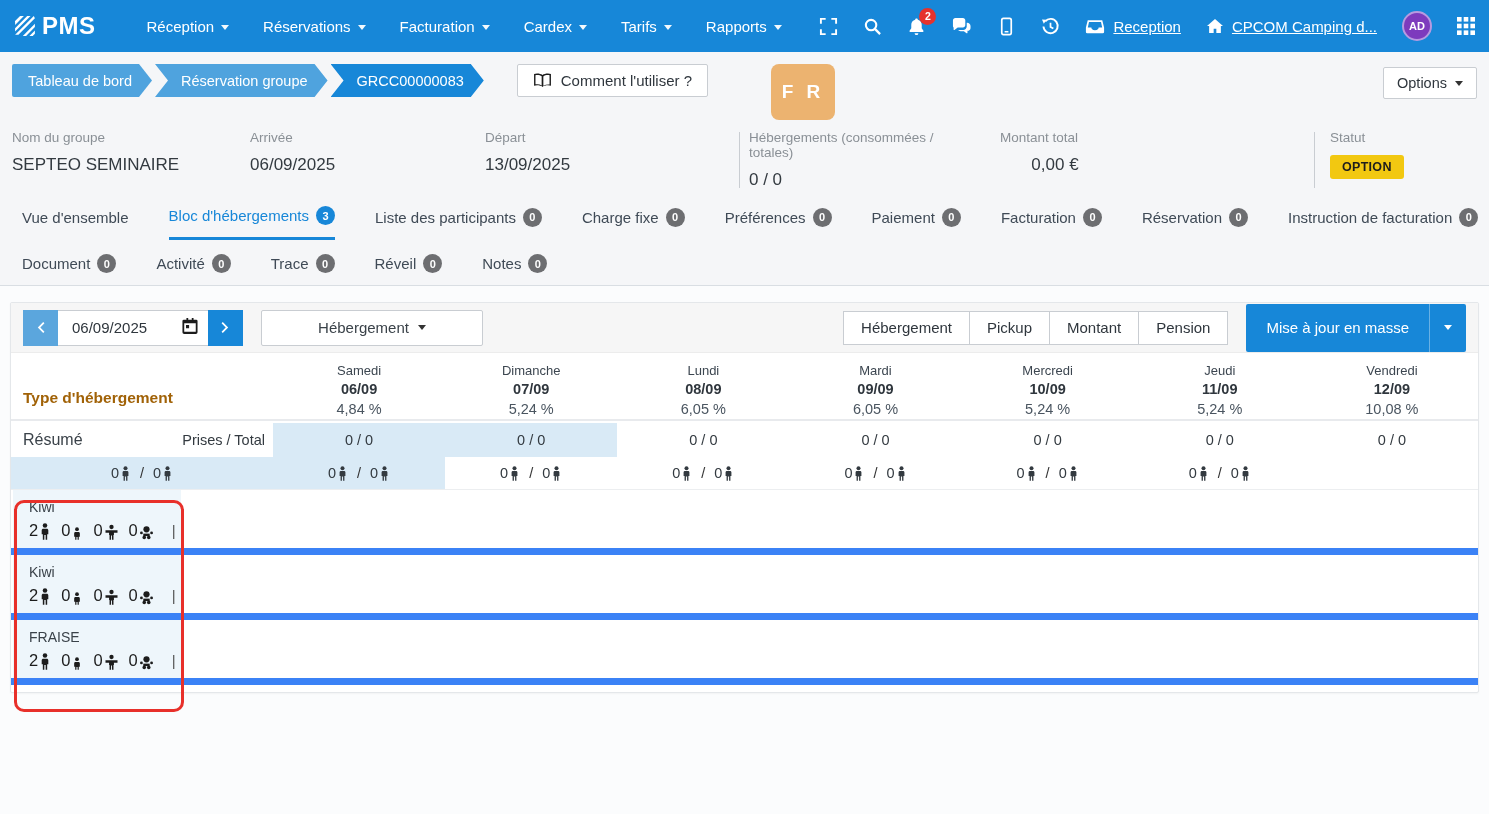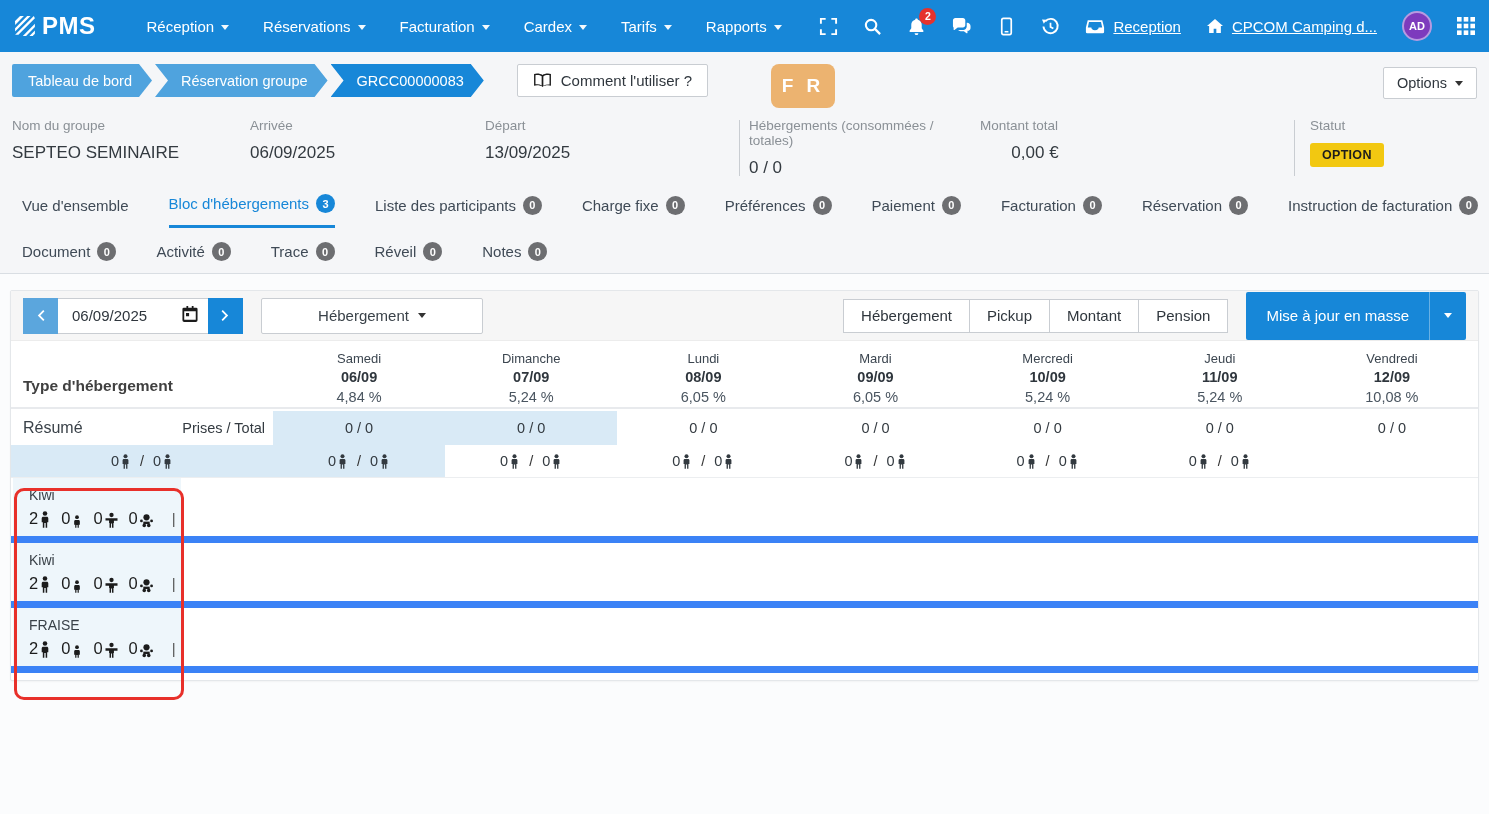--- a/index.html
+++ b/index.html
@@ -21,33 +21,33 @@
 
   
   .page-head { background:#f5f6f8; padding:12px 12px 0 12px; border-bottom:1px solid #d9dee3; }
   .crumb-row { display:flex; align-items:flex-start; }
   .breadcrumb { display:flex; }
   .crumb { height:33px; display:flex; align-items:center; color:#fff; font-size:14.5px; padding:0 20px 0 26px; margin-right:3px; cursor:pointer;
            clip-path:polygon(0 0, calc(100% - 13px) 0, 100% 50%, calc(100% - 13px) 100%, 0 100%, 13px 50%); background:#4fa3de; }
   .crumb.first { clip-path:polygon(0 0, calc(100% - 13px) 0, 100% 50%, calc(100% - 13px) 100%, 0 100%); padding-left:16px; border-radius:2px 0 0 2px; }
   .crumb.current { background:#1787d8; }
   .help-btn { margin-left:30px; height:33px; background:#fff; border:1px solid #c9cdd2; border-radius:2px; display:flex; align-items:center; gap:9px; padding:0 15px; font-size:15px; color:#2f363d; cursor:pointer; }
-  .flag-badge { margin-left:63px; width:64px; height:44px; background:#ecb370; border-radius:8px; color:#fff; font-size:19px; font-weight:bold; letter-spacing:4px; display:flex; align-items:center; justify-content:center; cursor:pointer; }
+  .flag-badge { margin-left:63px; width:64px; height:56px; background:#ecb370; border-radius:8px; color:#fff; font-size:19px; font-weight:bold; letter-spacing:4px; display:flex; align-items:center; justify-content:center; cursor:pointer; }
   .options-btn { margin-left:auto; margin-top:3px; height:32px; background:#fff; border:1px solid #c9cdd2; border-radius:2px; display:flex; align-items:center; gap:8px; padding:0 13px; font-size:14.5px; color:#2f363d; cursor:pointer; }
   .caret-dark { width:0;height:0;border-left:4px solid transparent;border-right:4px solid transparent;border-top:5px solid #333; }
 
   .info-row { display:flex; align-items:flex-start; margin-top:10px; }
   .info-block .lbl { font-size:13.5px; color:#8a9096; margin-bottom:10px; }
   .info-block .val { font-size:17px; color:#333a40; }
   .ib-name { width:238px; }
   .ib-arr  { width:235px; }
   .ib-dep  { width:254px; }
   .vdiv { width:1px; align-self:stretch; background:#c9cdd2; margin:2px 0; }
   .ib-heb { padding-left:9px; width:240px; }
-  .ib-mnt { width:110px; }
+  .ib-mnt { width:110px;margin-left:20px; }
   .ib-mnt .val { text-align:center; }
   .ib-statut { padding-left:15px; }
   .statut-badge { display:inline-block; background:#f2c811; color:#1d1d1d; font-size:12.5px; font-weight:bold; padding:5px 12px; border-radius:3px; letter-spacing:.3px; cursor:default; }
   .sp1 { width:204px; }
 
   
   .tabs { margin-top:16px; font-size:15px; }
   .tab-row { display:flex; gap:40px; padding:0 10px; }
   .tab-row.second { margin-top:14px; }
   .tab { display:flex; align-items:center; gap:7px; padding-bottom:12px; color:#3f4a56; cursor:pointer; white-space:nowrap; }
@@ -69,21 +69,21 @@
   .view-group { margin-left:auto; display:flex; }
   .view-btn { height:34px; background:#fff; border:1px solid #c9cdd2; margin-left:-1px; padding:0 17px; font-size:15px; color:#2f363d; display:flex; align-items:center; cursor:pointer; }
   .bulk-btn { margin-left:18px; height:48px; background:#1787d8; border-radius:2px; color:#fff; display:flex; align-items:center; font-size:15px; cursor:pointer; }
   .bulk-label { padding:0 20px; }
   .bulk-caret { padding:0 14px; border-left:1px solid rgba(255,255,255,.35); height:100%; display:flex; align-items:center; }
   .caret-white { width:0;height:0;border-left:4.5px solid transparent;border-right:4.5px solid transparent;border-top:5.5px solid #fff; }
 
   
   .trow { display:grid; grid-template-columns:262px repeat(7,1fr); }
   .thead { border-bottom:2px solid #e8eaed; padding-top:10px; }
-  .th-first { display:flex; align-items:flex-end; padding:0 0 12px 12px; font-size:15.5px; font-weight:bold; color:#404040; }
+  .th-first { display:flex; align-items:flex-end; padding:0 0 12px 12px; font-size:15.5px; font-weight:bold; color:#a16207; }
   .day-cell { text-align:center; padding-bottom:2px; }
   .day-name { font-size:13px; color:#3c4650; }
   .day-date { font-size:14.5px; font-weight:bold; color:#2f363d; margin-top:3px; }
   .day-pct { font-size:14.5px; color:#4a5560; margin-top:4px; }
 
   .sumrow { align-items:center; }
   .sumrow .cell { text-align:center; font-size:14.5px; color:#333a40; height:100%; display:flex; align-items:center; justify-content:center; gap:5px; }
   .hl { background:#d9eaf6; }
   .sum-left { display:flex; align-items:center; padding-left:12px; height:100%; }
   .sum-sub { margin-left:auto; padding-right:8px; font-size:14.5px; color:#333a40; }

